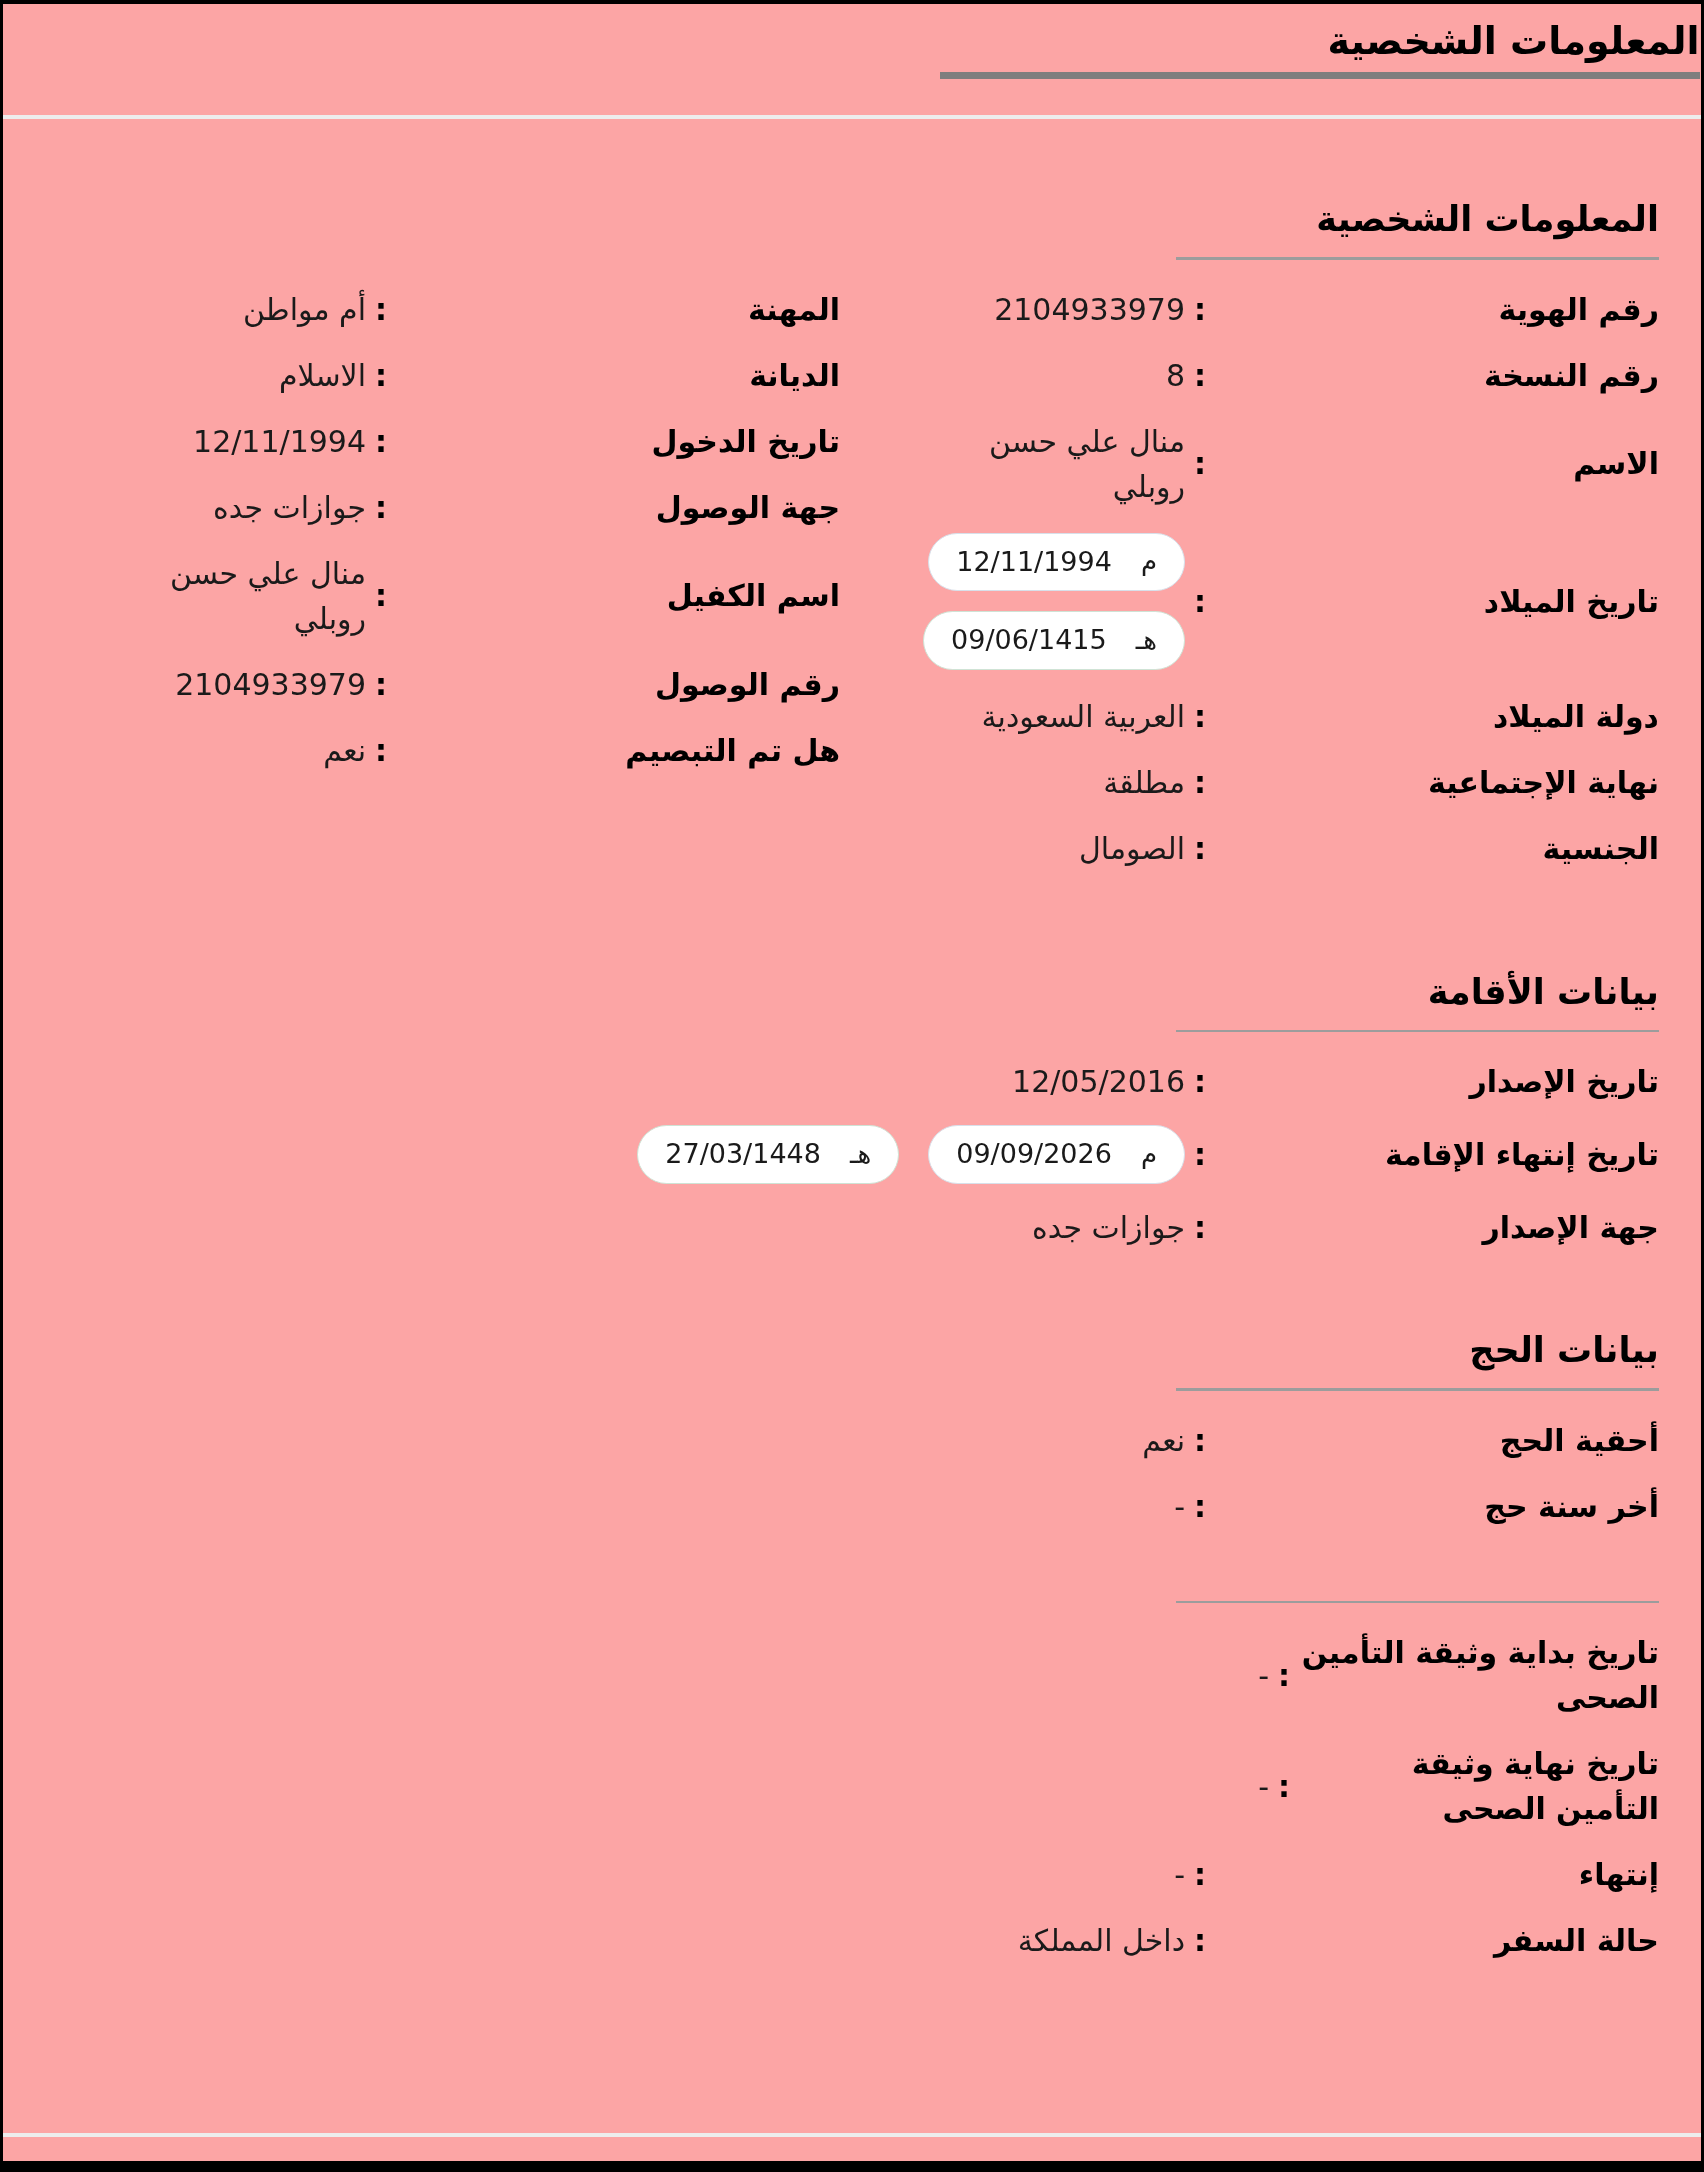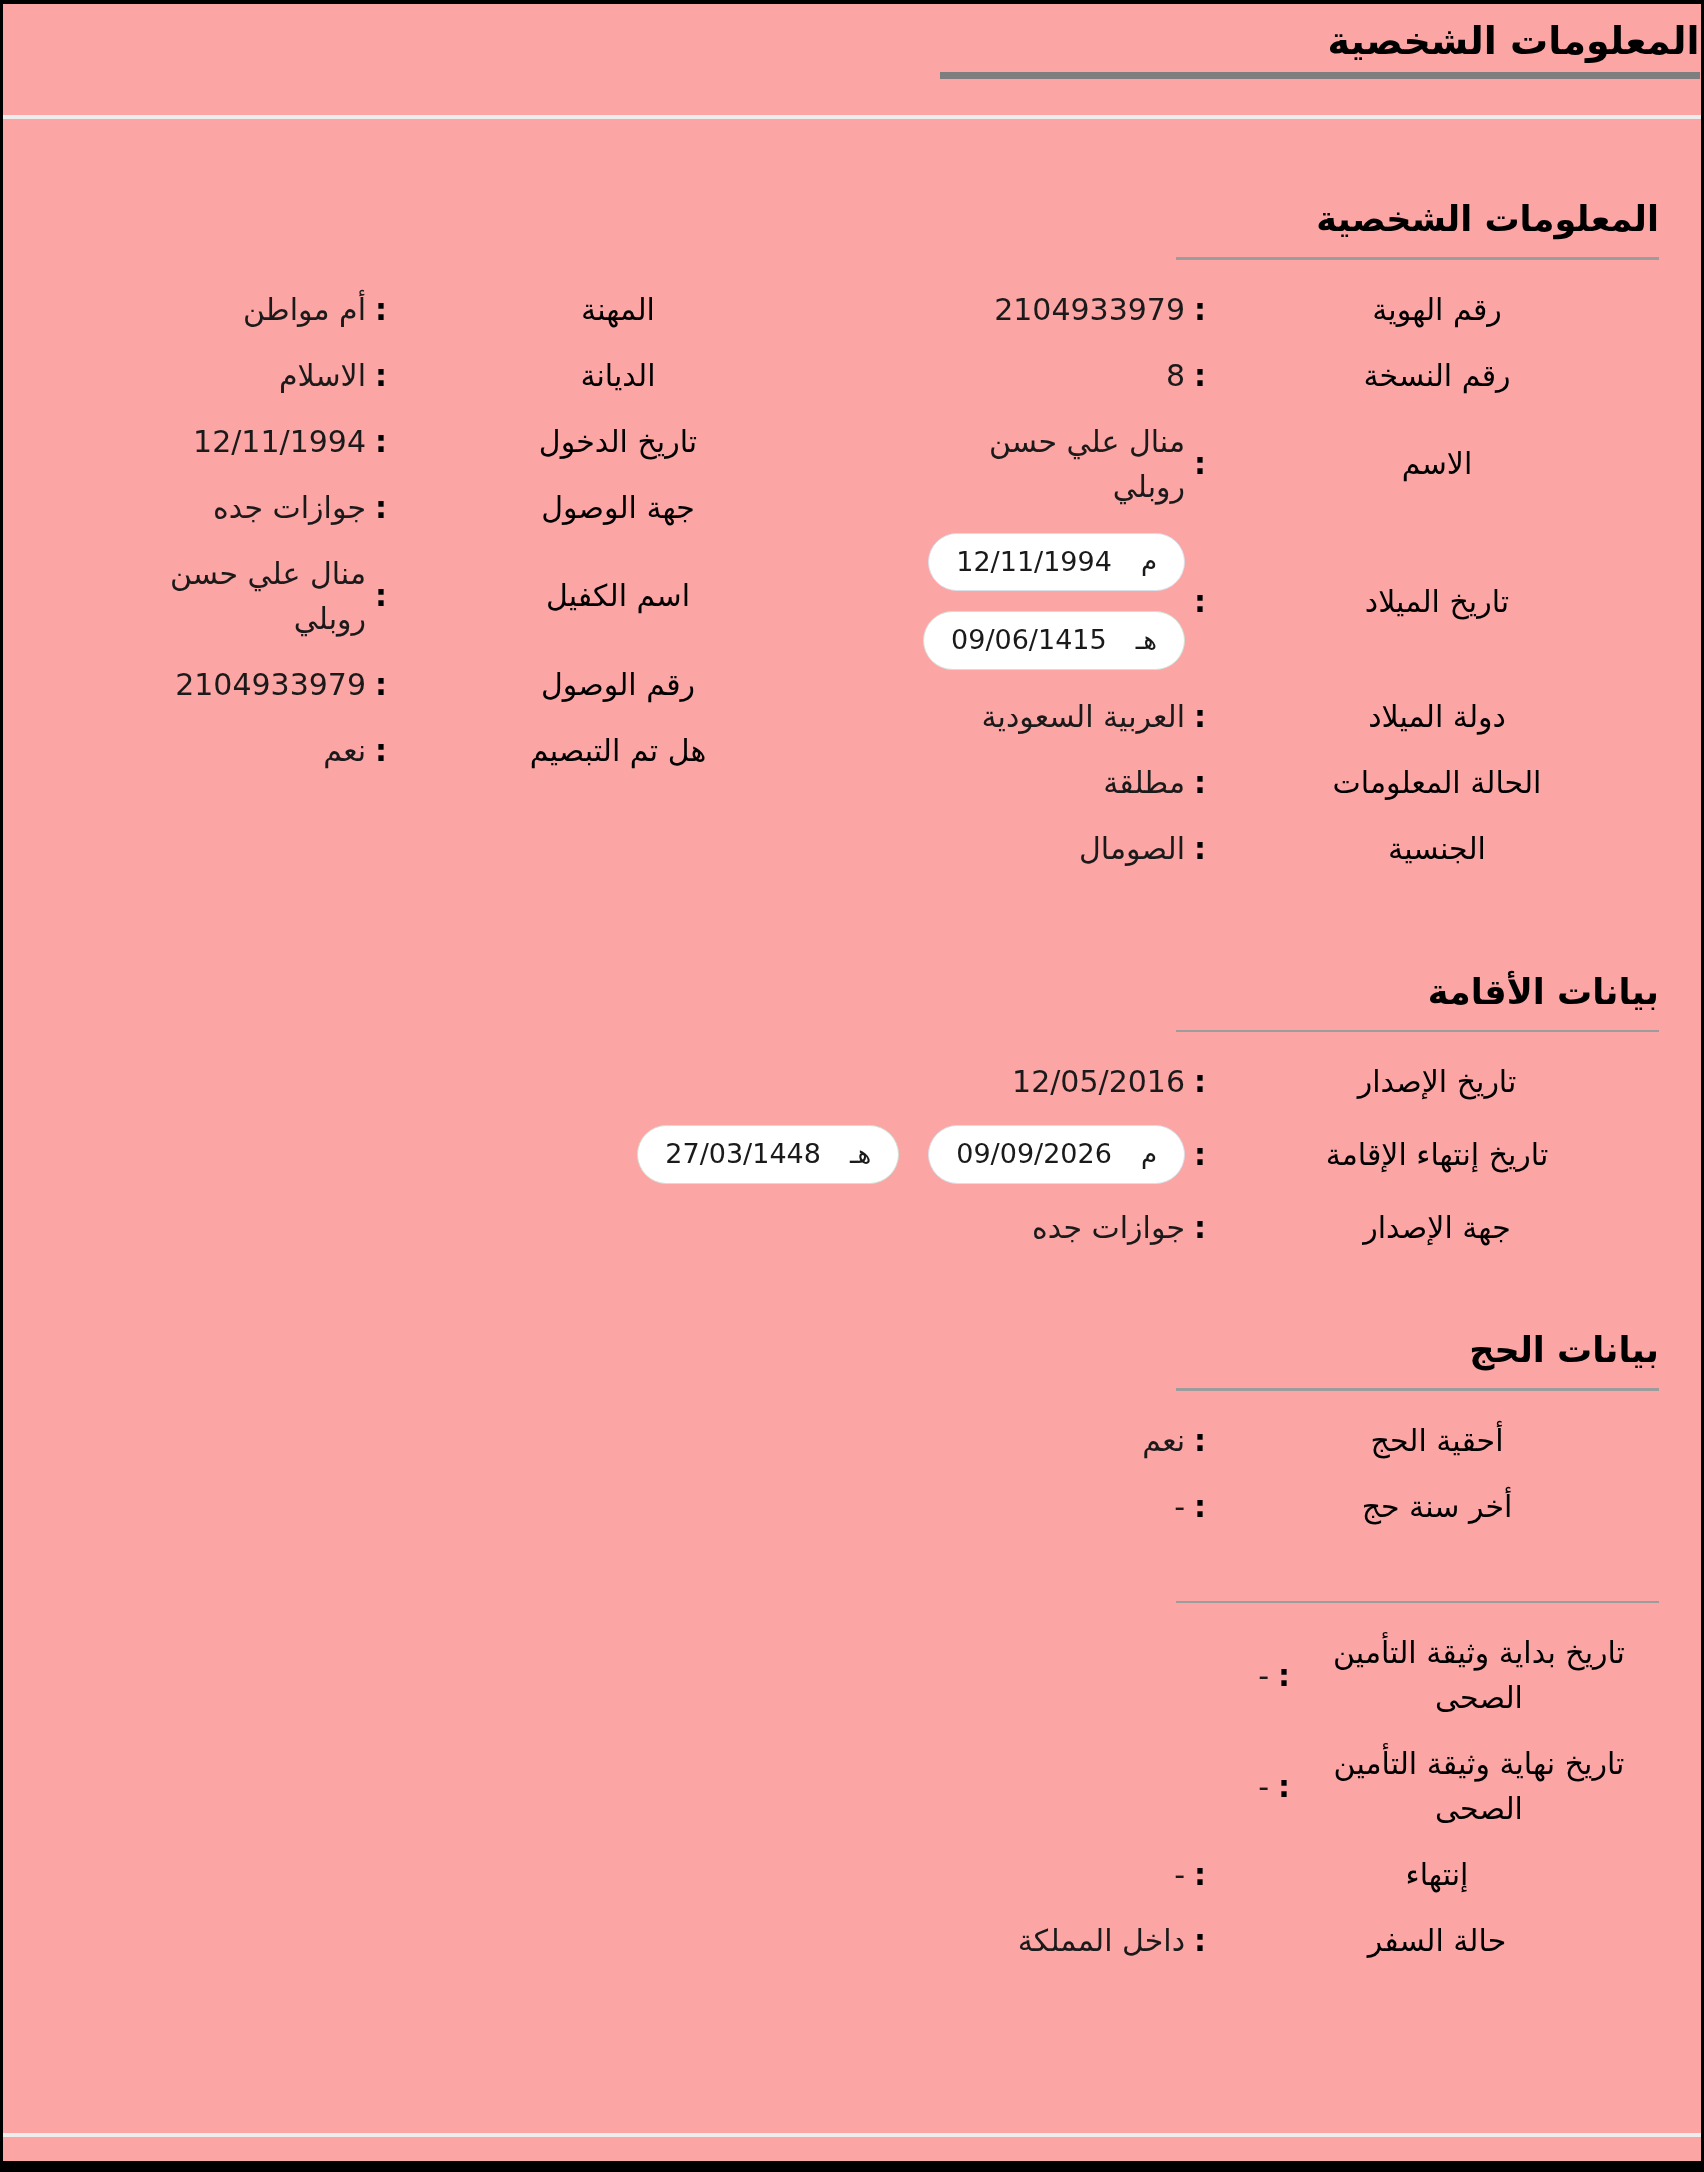--- a/index.html
+++ b/index.html
@@ -18,21 +18,21 @@
   .page-title{font-size:38px;font-weight:700;line-height:1.5;text-align:start;}
   .title-rule{width:760px;height:7.6px;margin-top:1.5px;}
   .hdivider{height:3.8px;margin-top:36px;}
   .content{padding:0 42px;}
   .sec{margin-top:72px;}
   .sec-title{font-size:35px;font-weight:700;line-height:1.6;margin:0;text-align:start;}
   .sec-rule{width:483px;height:2.3px;margin-top:10.6px;}
   .rows{margin-top:27px;}
   .grid2{margin-top:27px;display:grid;grid-template-columns:747px 1fr;column-gap:72px;}
   .row{display:flex;align-items:center;margin-bottom:21px;min-height:42px;font-size:30px;line-height:1.5;}
-  .lbl{font-weight:400;width:444px;flex:none;text-align:center;}
+  .lbl{font-weight:700;width:444px;flex:none;text-align:right;}
   .lbl-narrow{width:360px;}
   .colon{font-weight:700;margin:0 9px;flex:none;}
   .val{font-weight:400;color:#1a1a1a;}
   .val-narrow{max-width:266px;}
   .pill-stack{display:flex;flex-direction:column;gap:20px;align-items:flex-start;padding:3px 0;}
   .pill-row-inline{display:flex;gap:29px;align-items:center;}
   .pill{display:inline-flex;align-items:center;gap:29px;border:1.5px solid #ccc;border-radius:46px;padding:12px 27px;font-size:27px;line-height:1.2;background:#fff;color:#1a1a1a;white-space:nowrap;}
   .pill .marker{font-size:26px;}
   .footer-divider{position:absolute;left:0;right:0;bottom:35px;height:3.8px;}
   .footer-bar{position:absolute;left:0;right:0;bottom:0;height:10.6px;}
@@ -84,21 +84,21 @@
                 <span class="date">09/06/1415</span>
               </span>
             </div>
           </div>
           <div class="row">
             <div class="lbl">دولة الميلاد</div>
             <div class="colon">:</div>
             <div class="val">العربية السعودية</div>
           </div>
           <div class="row">
-            <div class="lbl">الحالة المعلومات</div>
+            <div class="lbl">نهاية الإجتماعية</div>
             <div class="colon">:</div>
             <div class="val">مطلقة</div>
           </div>
           <div class="row">
             <div class="lbl">الجنسية</div>
             <div class="colon">:</div>
             <div class="val">الصومال</div>
           </div>
         </div>
 

